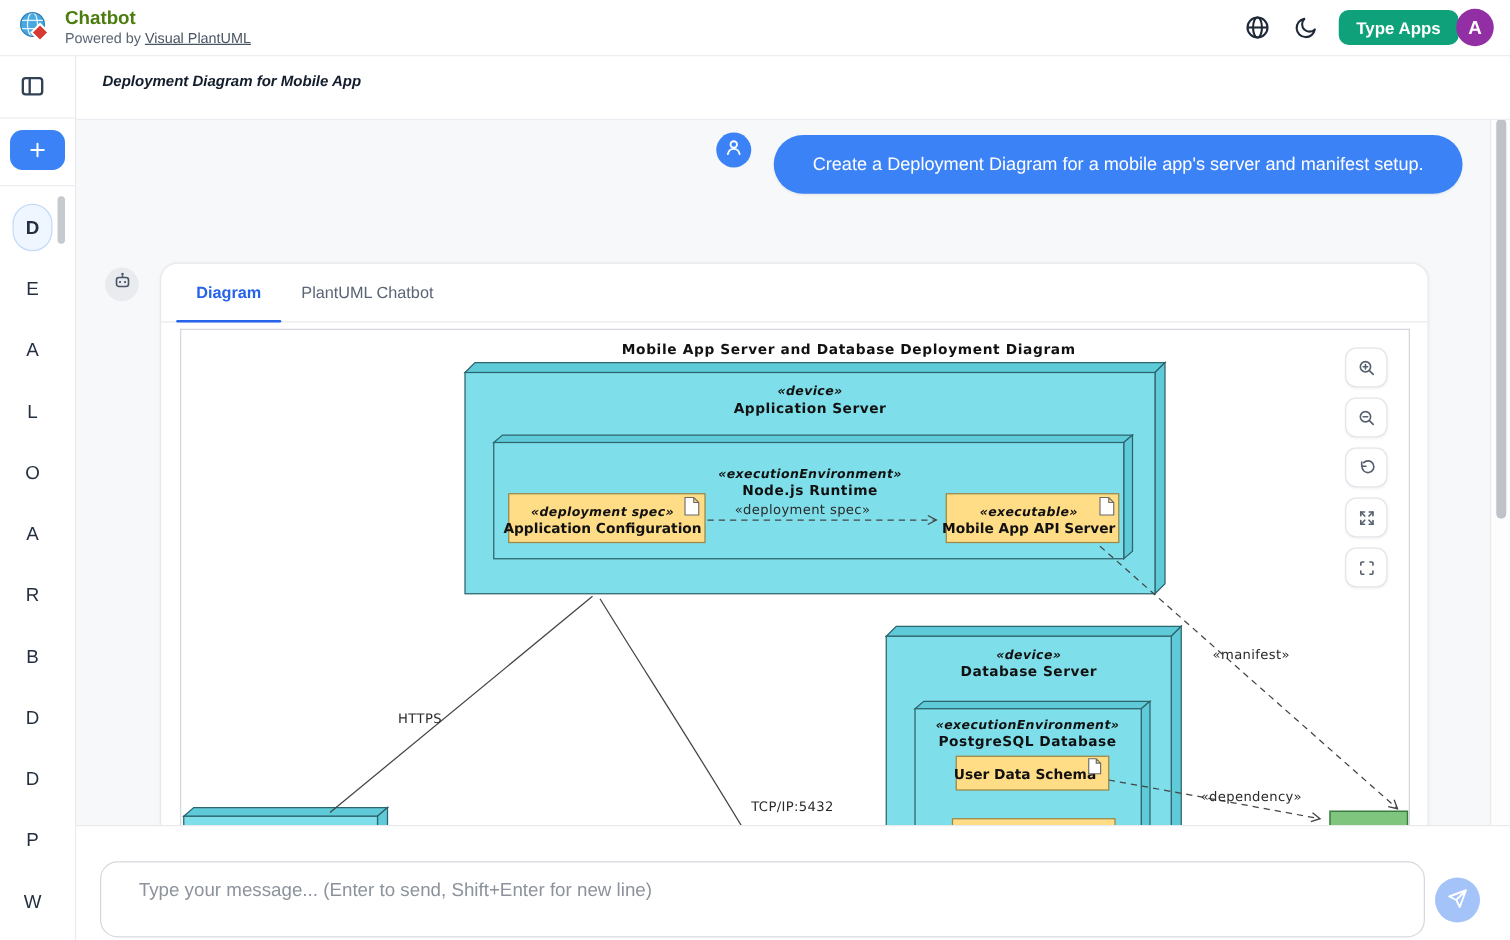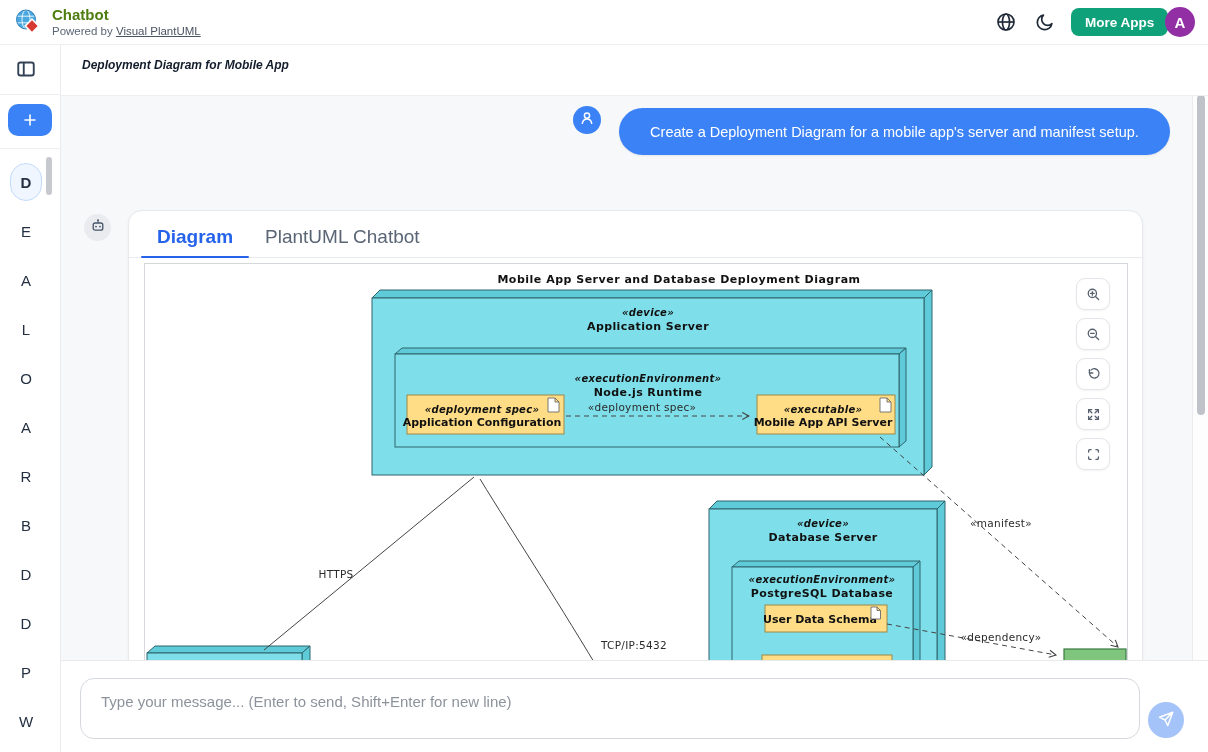--- a/index.html
+++ b/index.html
@@ -51,21 +51,21 @@
                align-items:center;justify-content:center;white-space:nowrap;
                box-shadow:0 1px 2px rgba(0,0,0,.08);}
   .bot-avatar{position:absolute;left:23px;top:119px;width:27px;height:27px;border-radius:50%;
               background:#e9ebee;display:flex;align-items:center;justify-content:center;color:#475569;}
 
   
   .card{position:absolute;left:67px;top:115px;width:1013px;height:620px;background:#fff;
         border:1px solid #e7e9ec;border-radius:14px;box-shadow:0 1px 3px rgba(16,24,40,.06);}
   .tabbar{position:absolute;left:0;top:0;width:100%;height:47px;border-bottom:1px solid #e8eaed;
           display:flex;padding-left:12px;box-sizing:border-box;}
-  .tab{padding:15px 16px 0;font-size:19px;color:#5a6575;cursor:pointer;position:relative;}
+  .tab{padding:15px 16px 0;font-size:13px;color:#5a6575;cursor:pointer;position:relative;}
   .tab.active{color:var(--tab-blue,#2563eb);font-weight:bold;}
   .tab.active::after{content:"";position:absolute;left:0;right:0;bottom:-1px;height:2.5px;
                      background:var(--tab-blue,#2563eb);border-radius:2px;}
   .diagram-box{position:absolute;left:15px;top:52px;width:982px;height:500px;background:#fff;
                border:1px solid #d4d8dd;border-bottom:none;box-sizing:content-box;}
   .zoom-controls{position:absolute;left:947px;top:67px;display:flex;flex-direction:column;gap:8px;}
   .zbtn{width:32px;height:30px;background:#fff;border:1px solid #e3e6ea;border-radius:9px;
         display:flex;align-items:center;justify-content:center;color:#56606e;cursor:pointer;
         box-shadow:0 1px 2px rgba(16,24,40,.05);}
 
@@ -85,22 +85,22 @@
   .dg .green{fill:var(--green-node,#7fc57d);stroke:#3a7b42;stroke-width:1.2;}
 
   
   .gutter{position:absolute;left:1192px;top:95px;width:16px;height:565px;background:#fdfdfd;
           border-left:1px solid #e9ebee;}
   .thumb{position:absolute;left:4px;top:0;width:8px;height:320px;border-radius:4px;background:#bfc3c9;cursor:pointer;}
 
   
   .composer{position:absolute;left:61px;top:660px;width:1147px;height:92px;background:#fff;
             border-top:1px solid #e8eaec;z-index:25;}
-  .msg-input{position:absolute;left:19px;top:17px;width:1060px;height:61px;box-sizing:border-box;
-             border:1px solid #d5d9de;border-radius:14px;padding:14px 20px;font-size:15px;
+  .msg-input{position:absolute;left:19px;top:28px;width:1060px;height:61px;box-sizing:border-box;
+             border:1px solid #d5d9de;border-radius:14px;padding:14px 30px;font-size:15px;
              font-family:inherit;color:#0f172a;resize:none;outline:none;}
   .msg-input::placeholder{color:#8d939c;}
   .send-btn{position:absolute;left:1087px;top:41px;width:36px;height:36px;border-radius:50%;border:none;
             background:var(--send-blue,#a4c3f9);display:flex;align-items:center;justify-content:center;cursor:pointer;}
 </style>
 </head>
 <body>
 
 <div class="app">
 
@@ -124,21 +124,21 @@
         <circle cx="9" cy="9" r="7.2"></circle>
           <ellipse cx="9" cy="9" rx="3.2" ry="7.2"></ellipse>
           <path d="M1.8 9h14.4"></path>
       </svg>
     </span>
     <span class="hdr-icon" style="left:1035px">
       <svg width="20" height="20" viewBox="0 0 18 18" fill="none" stroke="currentColor" stroke-width="1.5" stroke-linejoin="round">
         <path d="M15.2 10.4A6.6 6.6 0 1 1 7.6 2.8a5.2 5.2 0 0 0 7.6 7.6Z"></path>
       </svg>
     </span>
-    <button class="more-apps">More Apps</button>
+    <button class="more-apps">Type Apps</button>
     <div class="avatar">A</div>
   </div>
 
   <div class="title-bar">
     <div class="page-title">Deployment Diagram for Mobile App</div>
   </div>
 
   <div class="sidebar">
     <span class="panel-btn">
       <svg width="20" height="20" viewBox="0 0 16 16" fill="none" stroke="currentColor" stroke-width="1.5">

